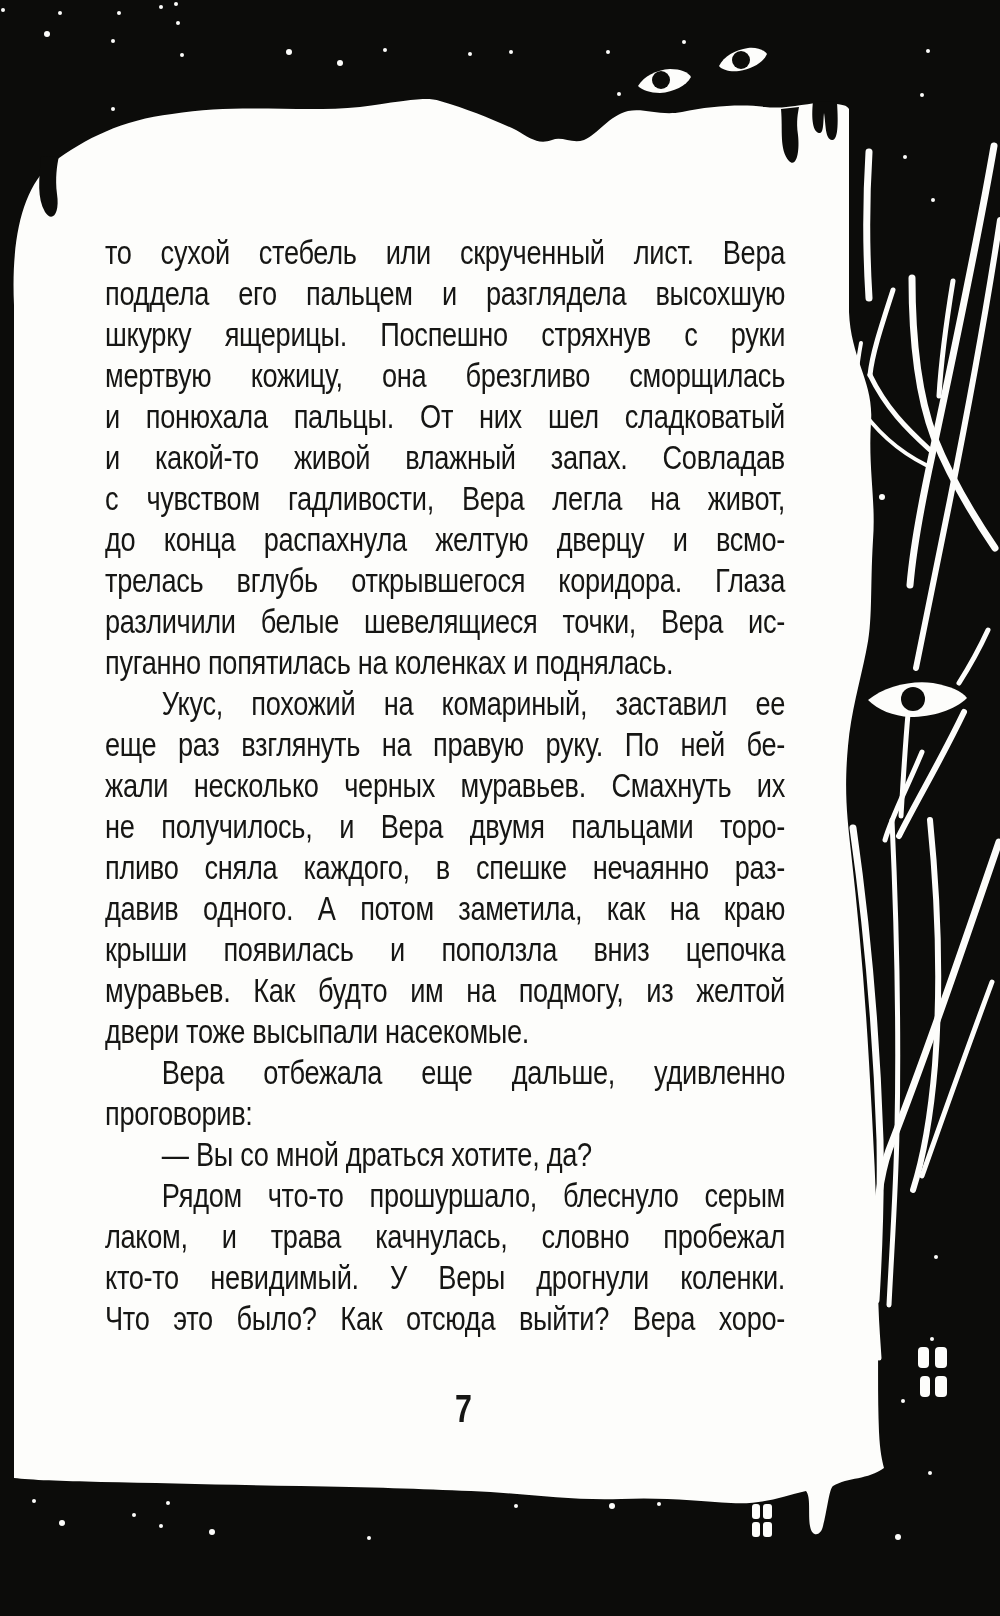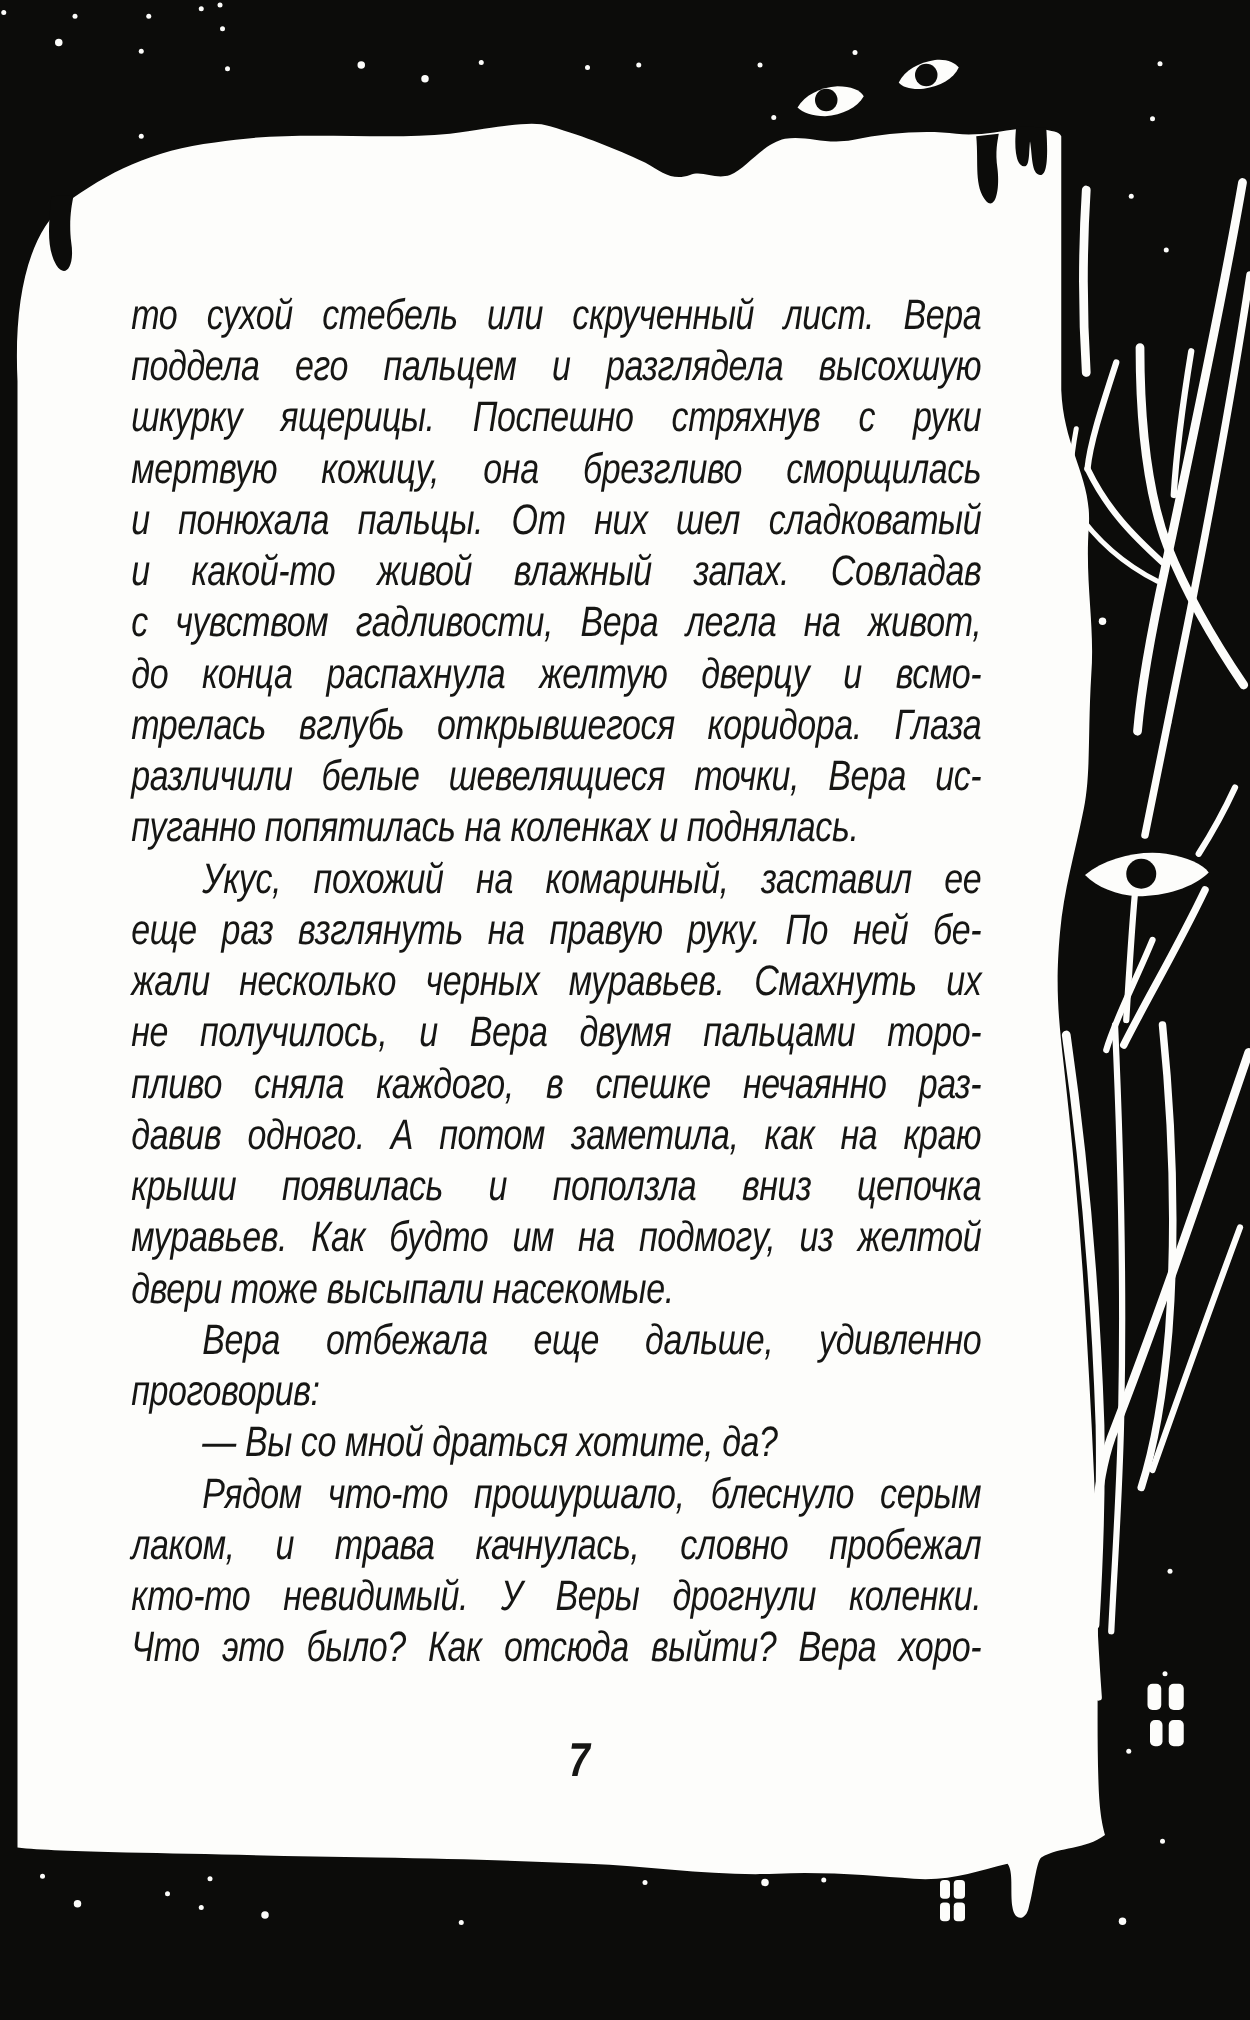--- a/index.html
+++ b/index.html
@@ -7,21 +7,21 @@
     --page: #fdfdfb;
     --ink: #161614;
   }
   * { margin:0; padding:0; box-sizing:border-box; }
   html,body {
     width:1000px; height:1616px;
     background:var(--background);
     overflow:hidden;
     font-family:"Liberation Sans","DejaVu Sans",sans-serif;
   }
-  .stage { position:relative; width:1000px; height:1398px;font-style:italic; }
+  .stage { position:relative; width:1000px; height:1398px; }
   svg.artwork { position:absolute; left:0; top:0; }
 
   .body-text {
     position:absolute; left:105px; top:232px; width:850px;
     transform:scaleX(0.8); transform-origin:0 0;
     color:var(--ink);
   }
   .line {
     height:41px; line-height:41px;
     font-size:34px; letter-spacing:-0.4px;

